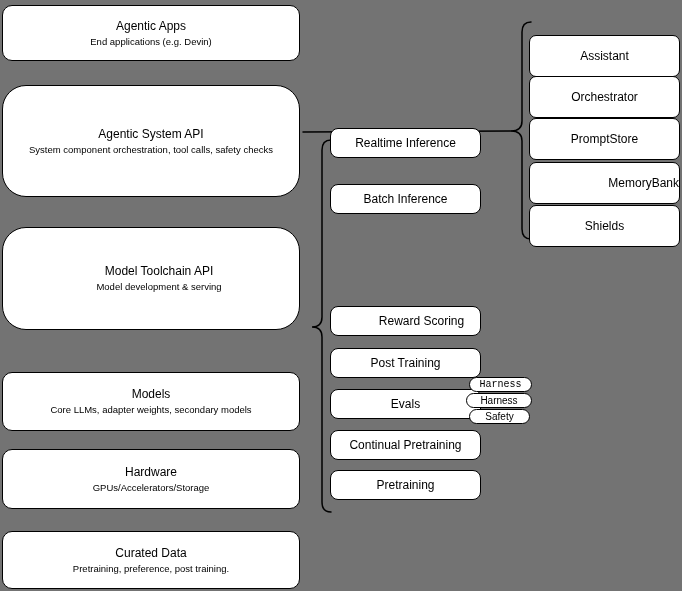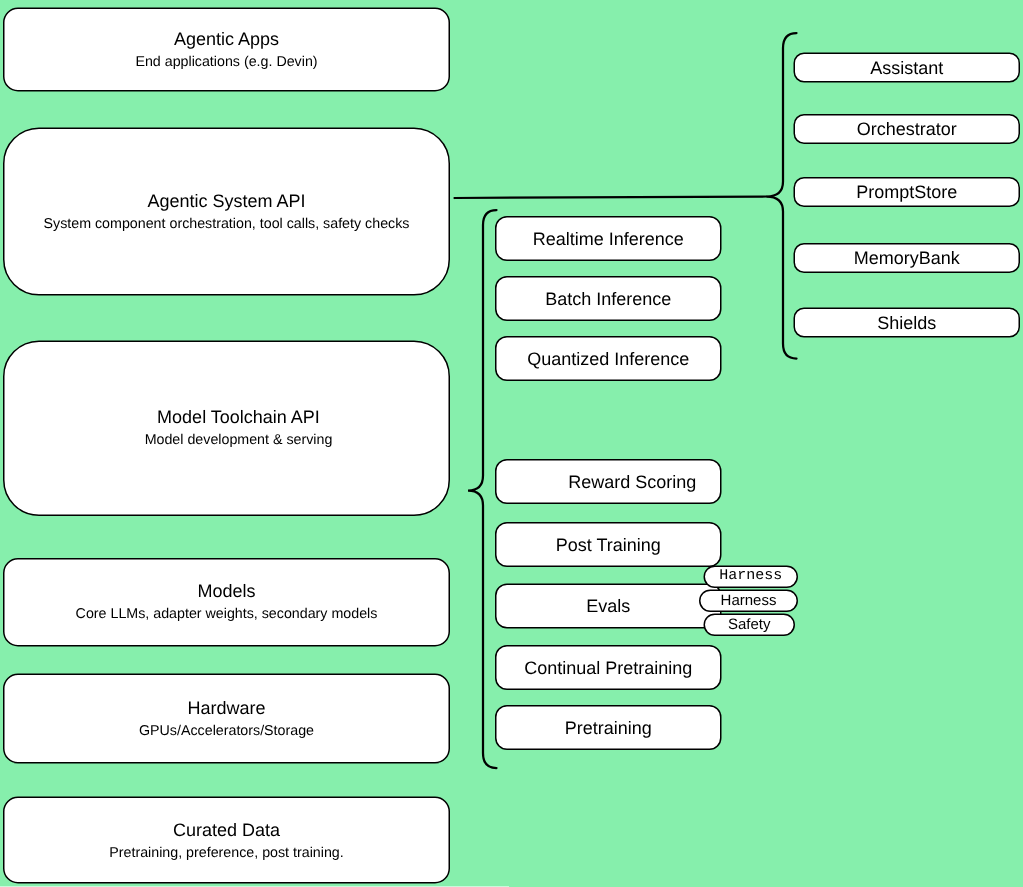--- a/index.html
+++ b/index.html
@@ -4,21 +4,21 @@
 <style>
   html, body {
     margin: 0;
     padding: 0;
     background: #ffffff;
   }
   .canvas {
     position: relative;
     width: 682px;
     height: 591px;
-    background: #86efac;
+    background: #737373;
     font-family: "Liberation Sans", sans-serif;
     color: #000000;
     overflow: hidden;
   }
   .connector-layer {
     position: absolute;
     left: 0;
     top: 0;
     width: 682px;
     height: 591px;
@@ -46,21 +46,21 @@
   }
   .mid-box {
     left: 330px;
     width: 151px;
     height: 30px;
     border-radius: 8px;
   }
   .right-box {
     left: 529px;
     width: 151px;
-    height: 20px;
+    height: 42px;
     border-radius: 7px;
   }
   .title {
     font-size: 12px;
     line-height: 15px;
   }
   .subtitle {
     font-size: 9.5px;
     line-height: 12px;
     margin-top: 2px;
@@ -97,48 +97,45 @@
   <div class="box left-box" style="top:5px;height:56px;">
     <div class="title">Agentic Apps</div>
     <div class="subtitle">End applications (e.g. Devin)</div>
   </div>
 
   <div class="box left-box big" style="top:85px;height:112px;">
     <div class="title">Agentic System API</div>
     <div class="subtitle">System component orchestration, tool calls, safety checks</div>
   </div>
 
-  <div class="box left-box big" style="top:227px;height:117px;padding-left:16px;">
+  <div class="box left-box big" style="top:227px;height:103px;padding-left:16px;">
     <div class="title">Model Toolchain API</div>
     <div class="subtitle">Model development &amp; serving</div>
   </div>
 
   <div class="box left-box" style="top:372px;height:59px;">
     <div class="title">Models</div>
     <div class="subtitle">Core LLMs, adapter weights, secondary models</div>
   </div>
 
   <div class="box left-box" style="top:449px;height:60px;">
     <div class="title">Hardware</div>
     <div class="subtitle">GPUs/Accelerators/Storage</div>
   </div>
 
   <div class="box left-box" style="top:531px;height:58px;">
     <div class="title">Curated Data</div>
     <div class="subtitle">Pretraining, preference, post training.</div>
   </div>
 
-  <div class="box mid-box" style="top:144px;">
+  <div class="box mid-box" style="top:128px;">
     <div class="node-label">Realtime Inference</div>
   </div>
   <div class="box mid-box" style="top:184px;">
     <div class="node-label">Batch Inference</div>
-  </div>
-  <div class="box mid-box" style="top:224px;">
-    <div class="node-label">Quantized Inference</div>
   </div>
   <div class="box mid-box" style="top:306px;padding-left:32px;">
     <div class="node-label">Reward Scoring</div>
   </div>
   <div class="box mid-box" style="top:348px;">
     <div class="node-label">Post Training</div>
   </div>
   <div class="box mid-box" style="top:389px;">
     <div class="node-label">Evals</div>
   </div>
@@ -161,20 +158,20 @@
 
   <div class="box right-box" style="top:35px;">
     <div class="node-label">Assistant</div>
   </div>
   <div class="box right-box" style="top:76px;">
     <div class="node-label">Orchestrator</div>
   </div>
   <div class="box right-box" style="top:118px;">
     <div class="node-label">PromptStore</div>
   </div>
-  <div class="box right-box" style="top:162px;">
+  <div class="box right-box" style="top:162px;align-items:flex-end;">
     <div class="node-label">MemoryBank</div>
   </div>
   <div class="box right-box" style="top:205px;">
     <div class="node-label">Shields</div>
   </div>
 
 </div>
 
 </body></html>

